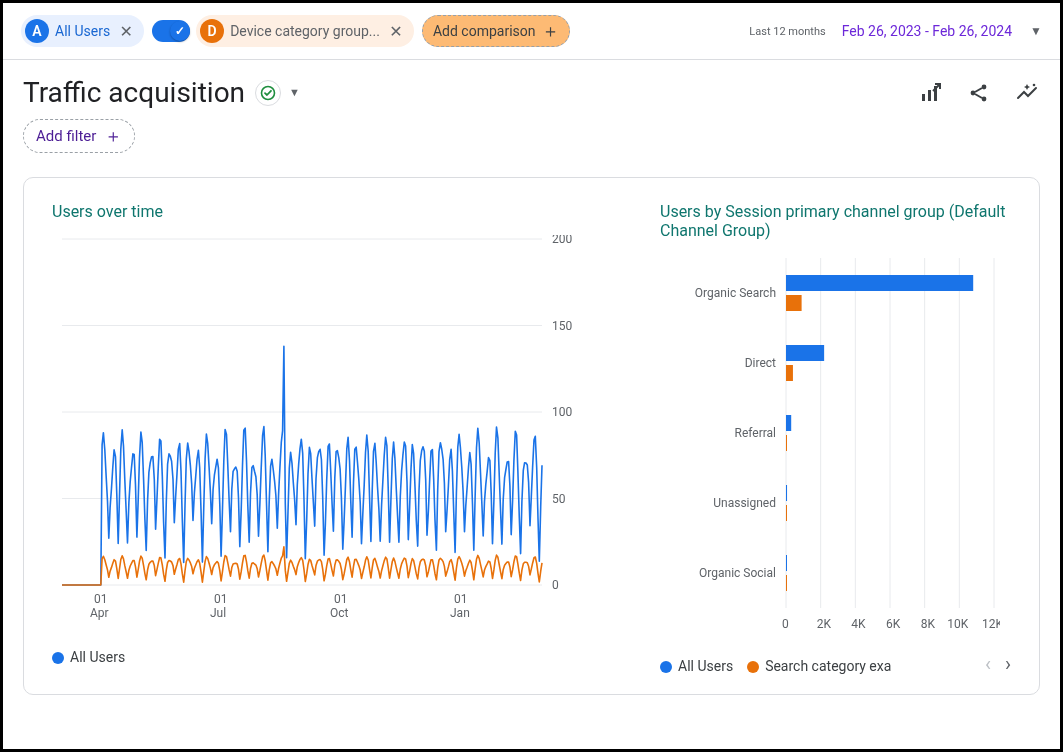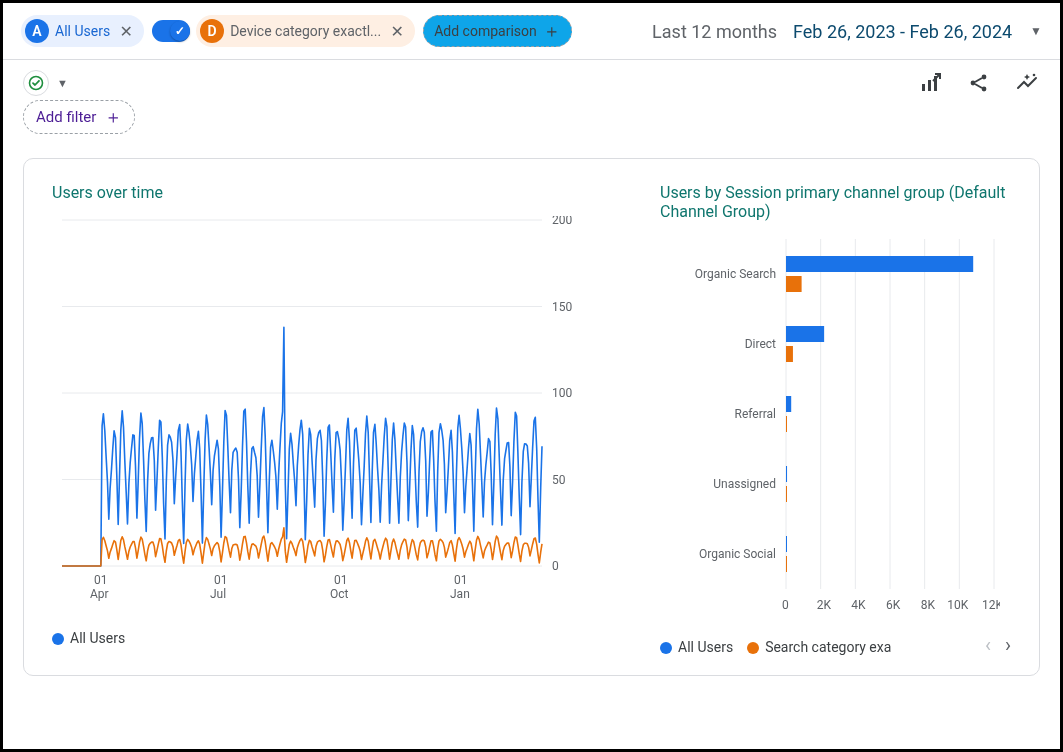--- a/index.html
+++ b/index.html
@@ -25,21 +25,21 @@
     align-items: center;
     height: 32px;
     border-radius: 16px;
     padding: 0 8px 0 4px;
     font-size: 14px;
     gap: 6px;
   }
   .chip-a { background: #e8f0fe; color: #1967d2; }
   .chip-d { background: #feefe3; color: #5f6368; }
   .chip-add {
-    background: #0ea5e9;
+    background: #fdba74;
     border: 1px dashed #9aa0a6;
     color: #3c4043;
     padding: 0 10px;
     gap: 6px;
     cursor: pointer;
   }
   .chip .badge {
     width: 24px; height: 24px; border-radius: 50%;
     display: inline-flex; align-items: center; justify-content: center;
     color: #fff; font-weight: 600; font-size: 14px;
@@ -57,22 +57,22 @@
   }
   .toggle .knob {
     width: 20px; height: 20px; border-radius: 50%; background: #1a73e8;
     position: absolute; right: 0px; display:flex;align-items:center;justify-content:center;
     box-shadow: 0 1px 2px rgba(0,0,0,.3);
   }
   .toggle .knob::after{
     content:"✓"; color:#fff; font-size:12px; font-weight:700;
   }
   .spacer { flex: 1; }
-  .period-label { color: #5f6368; font-size: 18px; margin-right: 8px; margin-left: 8px; }
-  .date-range { font-size: 18px; color: #0c4a6e; }
+  .period-label { color: #5f6368; font-size: 11px; margin-right: 8px; margin-left: 8px; }
+  .date-range { font-size: 14px; color: #6d28d9; }
   .caret { color:#5f6368; font-size:12px; margin-left:10px; cursor:pointer; }
 
   .titlebar {
     display: flex; align-items: center; padding: 10px 20px 0 20px;
   }
   .titlebar h1 {
     font-size: 28px; font-weight: 400; margin: 6px 10px 6px 0;
   }
   .status {
     width: 26px; height: 26px; border-radius: 50%;
@@ -125,36 +125,37 @@
     <span>All Users</span>
     <span class="x">✕</span>
   </span>
 
   <span class="toggle">
     <span class="knob"></span>
   </span>
 
   <span class="chip chip-d">
     <span class="badge badge-d">D</span>
-    <span>Device category exactl...</span>
+    <span>Device category group...</span>
     <span class="x">✕</span>
   </span>
 
   <span class="chip chip-add">
     <span>Add comparison</span>
     <span class="plus">＋</span>
   </span>
 
   <span class="spacer"></span>
   <span class="period-label">Last 12 months</span>
   <span class="date-range">Feb 26, 2023 - Feb 26, 2024</span>
   <span class="caret">▼</span>
 </div>
 
 <div class="titlebar">
+  <h1>Traffic acquisition</h1>
   <span class="status">
     <svg width="16" height="16" viewBox="0 0 16 16">
       <circle cx="8" cy="8" r="6.5" fill="none" stroke="#1e8e3e" stroke-width="1.6"></circle>
       <path d="M5 8.2 L7 10 L11 5.8" fill="none" stroke="#1e8e3e" stroke-width="1.8" stroke-linecap="round" stroke-linejoin="round"></path>
     </svg>
   </span>
   <span class="status-caret">▼</span>
 
   <div class="title-actions">
     <span class="icon-btn">

